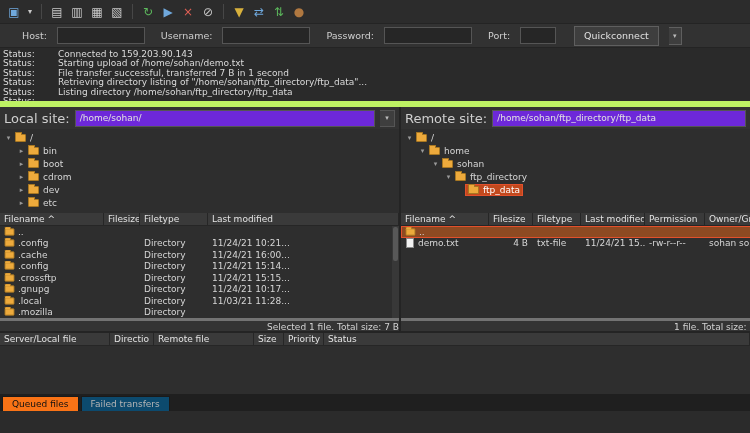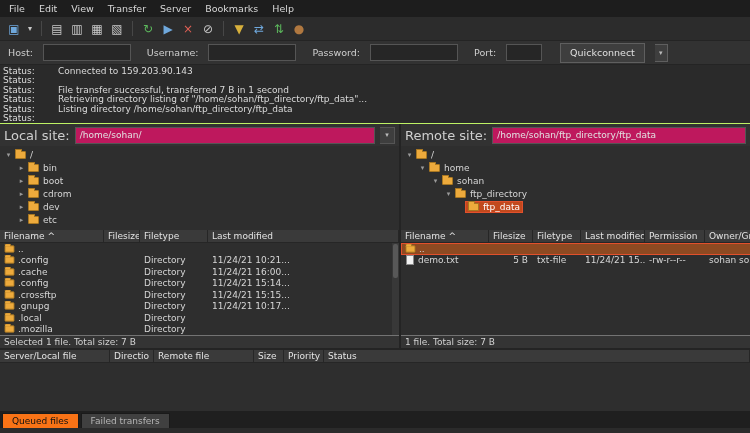--- a/index.html
+++ b/index.html
@@ -12,39 +12,39 @@
   .menu-item { padding:2px 7px; font-size:9.5px; color:#d8d8d8; cursor:default; }
 
   
   .toolbar { height:24px; flex:none; background:#2c2c2c; border-bottom:1px solid #242424; display:flex; align-items:center; padding-left:5px; gap:2px; }
   .tb-icon { width:18px; height:18px; display:flex; align-items:center; justify-content:center; font-size:12px; line-height:1; }
   .tb-icon.small { width:10px; font-size:8px; }
   .tb-sep { width:1px; height:15px; background:#474747; margin:0 4px; }
   .c-blue{color:#6fa8dc}.c-gray{color:#c9c9c9}.c-green{color:#5cb85c}.c-red{color:#e06055}.c-yellow{color:#d8b13c}.c-brown{color:#b07840}
 
   
-  .quickbar { height:24px; flex:none; background:#323232; border-bottom:1px solid #242424; display:flex; align-items:center; padding-left:2px; gap:10px; }
+  .quickbar { height:24px; flex:none; background:#323232; border-bottom:1px solid #242424; display:flex; align-items:center; padding-left:16px; gap:10px; }
   .qc-label { font-size:9.5px; color:#cfcfcf; margin-left:6px; }
   .qc-input { height:17px; width:88px; background:#262626; border:1px solid #555; color:#e0e0e0; font-size:9px; padding:0 3px; }
   .qc-input.port { width:36px; }
   .qc-btn { height:20px; background:#3e3e3e; border:1px solid #5f5f5f; color:#e0e0e0; font-size:9.5px; padding:0 9px; display:flex; align-items:center; margin-left:8px; }
   .qc-caret { height:18px; width:13px; background:#3e3e3e; border:1px solid #5f5f5f; border-left:none; color:#bbb; font-size:7px; display:flex; align-items:center; justify-content:center; }
 
   
-  .log { height:59px; flex:none; background:#2a2a2a; border-bottom:1px solid #bef264; padding:2px 0 0 3px; overflow:hidden; }
+  .log { height:59px; flex:none; background:#2a2a2a; border-bottom:6px solid #bef264; padding:2px 0 0 3px; overflow:hidden; }
   .log-line { display:flex; font-size:9px; line-height:9.4px; color:#dadada; white-space:nowrap; }
   .log-type { width:55px; flex:none; }
 
   
   .trees { height:106px; flex:none; display:flex; }
   .pane-l { width:401px; flex:none; border-right:2px solid #242424; display:flex; flex-direction:column; }
   .pane-r { flex:1; display:flex; flex-direction:column; }
   .path-row { height:22px; flex:none; display:flex; align-items:center; padding:0 4px; gap:5px; background:#323232; }
   .path-label { font-size:13px; color:#cfcfcf; flex:none; }
-  .combo { flex:1; height:17px; background:#be185d; border:1px solid #555; display:flex; align-items:center; padding:0 4px; color:#e2e2e2; white-space:nowrap; overflow:hidden; }
+  .combo { flex:1; height:17px; background:#6d28d9; border:1px solid #555; display:flex; align-items:center; padding:0 4px; color:#e2e2e2; white-space:nowrap; overflow:hidden; }
   .combo-btn { width:15px; height:17px; flex:none; background:#3e3e3e; border:1px solid #555; border-left:none; color:#bbb; font-size:7px; display:flex; align-items:center; justify-content:center; }
   .tree { flex:1; background:#2e2e2e; padding-top:2px; overflow:hidden; }
   .tree-item { display:flex; align-items:center; height:13px; white-space:nowrap; }
   .exp { width:9px; flex:none; text-align:center; color:#9a9a9a; font-size:7px; }
   .fold { width:11px; height:8px; flex:none; background:#edaa3c; border:1px solid #a87722; border-radius:1px; position:relative; margin-right:4px; }
   .fold::before { content:""; position:absolute; top:-3px; left:-1px; width:5px; height:2px; background:#edaa3c; border:1px solid #a87722; border-bottom:none; border-radius:1px 1px 0 0; }
   .hl { display:flex; align-items:center; padding:0 2px; }
   .hl.sel { background:#c2491d; box-shadow:0 0 0 1px #e2502c; color:#fff; }
 
   
@@ -54,50 +54,41 @@
   .rows { flex:1; background:#2e2e2e; overflow:hidden; position:relative; }
   .lrow { display:flex; align-items:center; height:11.5px; white-space:nowrap; }
   .lrow.sel { background:#8d4a22; box-shadow:inset 0 0 0 1px #e2502c; }
   .cell { padding-left:4px; overflow:hidden; white-space:nowrap; flex:none; }
   .cell.name { display:flex; align-items:center; }
   .cell.right { text-align:right; padding-right:5px; }
   .fold.mini { transform:scale(0.9); margin-right:3px; }
   .ficon { width:8px; height:10px; flex:none; background:#f2f2f2; border:1px solid #8a8a8a; margin:0 4px 0 1px; }
   .lc-name{width:104px}.lc-size{width:36px}.lc-type{width:68px}.lc-mod{flex:1}
   .rc-name{width:88px}.rc-size{width:44px}.rc-type{width:48px}.rc-mod{width:64px}.rc-perm{width:60px}.rc-owner{flex:1}
-  .list-status { height:13px; flex:none; background:#343434; border-top:1px solid #737373; padding:1px 0 0 4px; color:#d2d2d2; white-space:nowrap; }
+  .list-status { height:13px; flex:none; background:#343434; border-top:3px solid #737373; padding:1px 0 0 4px; color:#d2d2d2; white-space:nowrap;text-align:right; }
   .vscroll { position:absolute; right:0; top:0; width:7px; height:100%; background:#383838; }
   .vscroll .thumb { position:absolute; top:1px; left:1px; width:5px; height:34px; background:#585858; border-radius:2px; }
 
   
   .queue { height:63px; flex:none; display:flex; flex-direction:column; border-top:2px solid #242424; }
   .q-head { height:13px; flex:none; display:flex; background:#3a3a3a; border-bottom:1px solid #262626; }
   .qc-1{width:110px}.qc-2{width:44px}.qc-3{width:100px}.qc-4{width:30px}.qc-5{width:40px}.qc-6{flex:1}
   .q-body { flex:1; background:#2e2e2e; }
 
   
   .tabs { height:17px; flex:none; background:#1f1f1f; display:flex; align-items:flex-end; gap:2px; padding:1px 0 0 2px; }
-  .tab { height:15px; padding:2px 9px 0 9px; font-size:9px; background:#404040; color:#b5b5b5; border:1px solid #1a1a1a; border-bottom:none; white-space:nowrap; }
+  .tab { height:15px; padding:2px 9px 0 9px; font-size:9px; background:#0c4a6e; color:#b5b5b5; border:1px solid #1a1a1a; border-bottom:none; white-space:nowrap; }
   .tab.active { background:#f97316; color:#111; }
   .filler { flex:1; background:#2b2b2b; }
 </style>
 </head>
 <body>
 
 <div class="window">
 
-  <div class="menubar">
-    <span class="menu-item">File</span>
-    <span class="menu-item">Edit</span>
-    <span class="menu-item">View</span>
-    <span class="menu-item">Transfer</span>
-    <span class="menu-item">Server</span>
-    <span class="menu-item">Bookmarks</span>
-    <span class="menu-item">Help</span>
-  </div>
 
   <div class="toolbar">
     <span class="tb-icon c-blue">▣</span>
     <span class="tb-icon small c-gray">▾</span>
     <span class="tb-sep"></span>
     <span class="tb-icon c-gray">▤</span>
     <span class="tb-icon c-gray">▥</span>
     <span class="tb-icon c-gray">▦</span>
     <span class="tb-icon c-gray">▧</span>
     <span class="tb-sep"></span>
@@ -125,20 +116,21 @@
     <span class="qc-caret">▾</span>
   </div>
 
   <div class="log">
     <div class="log-line">
         <span class="log-type">Status:</span>
         <span>Connected to 159.203.90.143</span>
       </div>
     <div class="log-line">
         <span class="log-type">Status:</span>
+        <span>Starting upload of /home/sohan/demo.txt</span>
       </div>
     <div class="log-line">
         <span class="log-type">Status:</span>
         <span>File transfer successful, transferred 7 B in 1 second</span>
       </div>
     <div class="log-line">
         <span class="log-type">Status:</span>
         <span>Retrieving directory listing of "/home/sohan/ftp_directory/ftp_data"...</span>
       </div>
     <div class="log-line">
@@ -311,20 +303,21 @@
             <span class="cell lc-type">Directory</span>
             <span class="cell lc-mod">11/24/21 10:17...</span>
           </div>
         <div class="lrow">
             <span class="cell name lc-name">
               <span class="fold mini"></span>
               <span>.local</span>
             </span>
             <span class="cell right lc-size"></span>
             <span class="cell lc-type">Directory</span>
+            <span class="cell lc-mod">11/03/21 11:28...</span>
           </div>
         <div class="lrow">
             <span class="cell name lc-name">
               <span class="fold mini"></span>
               <span>.mozilla</span>
             </span>
             <span class="cell right lc-size"></span>
             <span class="cell lc-type">Directory</span>
           </div>
         <div class="vscroll">
@@ -353,21 +346,21 @@
             <span class="cell rc-type"></span>
             <span class="cell rc-mod"></span>
             <span class="cell rc-perm"></span>
             <span class="cell rc-owner"></span>
           </div>
         <div class="lrow">
             <span class="cell name rc-name">
               <span class="ficon"></span>
               <span>demo.txt</span>
             </span>
-            <span class="cell right rc-size">5 B</span>
+            <span class="cell right rc-size">4 B</span>
             <span class="cell rc-type">txt-file</span>
             <span class="cell rc-mod">11/24/21 15...</span>
             <span class="cell rc-perm">-rw-r--r--</span>
             <span class="cell rc-owner">sohan so...</span>
           </div>
       </div>
       <div class="list-status">1 file. Total size: 7 B</div>
     </div>
   </div>
 

